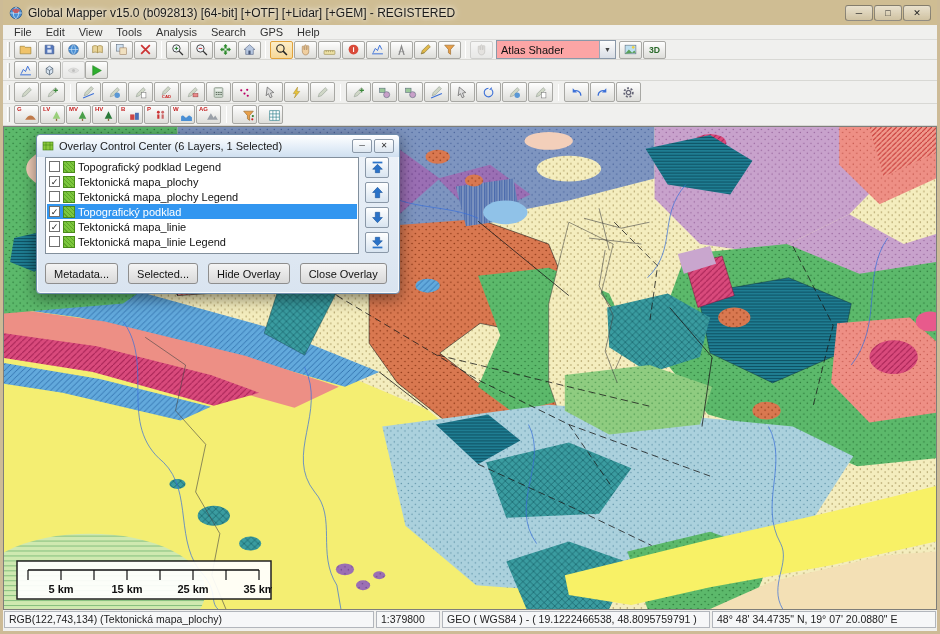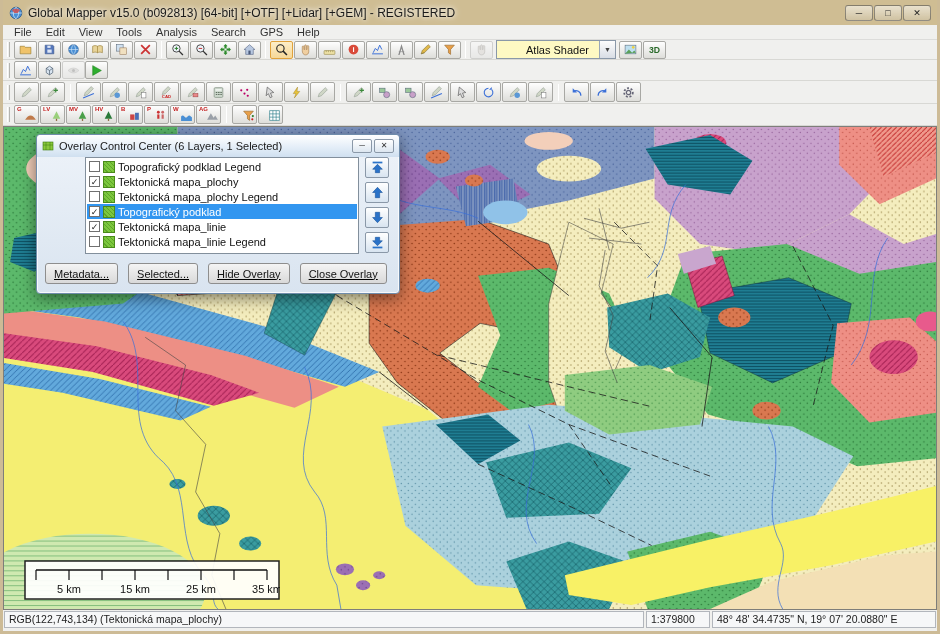--- a/index.html
+++ b/index.html
@@ -27,44 +27,44 @@
   .tgroup{display:flex;align-items:center;gap:1px;}
   .sep{width:1px;height:17px;background:#bdbdb9;margin:0 4px;border-right:1px solid #fff;}
   .tbtn{width:23px;height:18px;padding:0;border:1px solid #a8a8a4;border-radius:2px;background:linear-gradient(#fefefe,#dededa);display:flex;align-items:center;justify-content:center;}
   .row3 .tbtn{width:25px;height:20px;}
   .row4 .tbtn{height:19px;}
   .tbtn.gray{opacity:.45;filter:grayscale(.9);}
   .tbtn.active{border-color:#e0a23c;background:linear-gradient(#fdeec8,#f6d898);}
   .tbtn.lidar{position:relative;width:25px;height:19px;}
   .tbtn.lidar .lbl{position:absolute;top:0;left:2px;font-size:6px;font-weight:bold;color:#c42222;line-height:7px;}
   .tbtn.lidar svg{position:absolute;right:1px;bottom:1px;}
-  .combo{height:19px;background:#fef9c3;border:1px solid #8a98a8;display:flex;align-items:center;margin:0 3px;padding-left:25px;}
+  .combo{height:19px;background:#fca5a5;border:1px solid #8a98a8;display:flex;align-items:center;margin:0 3px;}
   .combo .val{flex:1;font-size:11px;color:#111;padding:0 4px;white-space:nowrap;overflow:hidden;}
   .combo .drop{width:16px;height:100%;border-left:1px solid #9aa8b8;background:linear-gradient(#fdfdfd,#d8dde4);font-size:7px;color:#444;display:flex;align-items:center;justify-content:center;}
   
   .maparea{position:relative;margin:0;height:484px;border:1px solid #7e7e7a;background:#F4EDBE;overflow:hidden;}
   .mapsvg{position:absolute;inset:0;width:100%;height:100%;}
-  .scalebar{position:absolute;left:20px;bottom:5px;z-index:4;}
+  .scalebar{position:absolute;left:12px;bottom:5px;z-index:4;font-weight:bold;}
   .watermark{position:absolute;left:18px;bottom:12px;z-index:5;display:flex;align-items:center;gap:8px;color:rgba(95,95,95,.48);font-weight:bold;font-size:42px;letter-spacing:4px;}
   
   .dlg{position:absolute;left:32px;top:7px;width:364px;z-index:20;border:1px solid #6f8cab;border-radius:4px;background:linear-gradient(#eef3f9,#d9e4f0);box-shadow:0 4px 16px rgba(0,0,0,.5),inset 0 0 0 1px rgba(255,255,255,.75);}
   .dlg-title{height:22px;display:flex;align-items:center;gap:5px;padding:0 5px;border-radius:4px 4px 0 0;background:linear-gradient(#ffffff,#e4eef8 55%,#d0e0f0);}
   .dlg-title .dtext{font-size:11px;color:#1a1a1a;white-space:nowrap;}
   .dbtns{margin-left:auto;display:flex;gap:2px;}
   .dbtn{width:20px;height:14px;border:1px solid #8a98a8;border-radius:2px;background:linear-gradient(#fff,#dce6f0);font-size:8px;line-height:12px;text-align:center;color:#333;}
   .dlg-label{font-size:10.5px;letter-spacing:-0.2px;color:#111;margin:5px 8px 4px;white-space:nowrap;}
   .listwrap{display:flex;gap:6px;margin:0 8px;}
-  .listbox{flex:1;height:97px;background:#fff;border:1px solid #828f9c;padding:1px;overflow:hidden;margin-left:40px;}
+  .listbox{flex:1;height:97px;background:#fff;border:1px solid #828f9c;padding:1px;overflow:hidden;}
   .lrow{display:flex;align-items:center;height:15px;gap:3px;padding-left:2px;font-size:11px;color:#111;white-space:nowrap;}
   .lrow.sel{background:#3296f0;color:#fff;}
   .cb{width:11px;height:11px;border:1px solid #707070;background:#fff;font-size:9px;line-height:10px;text-align:center;color:#222;flex:none;}
   .licon{width:12px;height:12px;flex:none;border:1px solid #4a8a1a;background:repeating-linear-gradient(45deg,#7cc83c 0 2px,#5ea32a 2px 3px);}
   .arrcol{display:flex;flex-direction:column;gap:4px;width:26px;}
   .abtn{width:24px;height:21px;border:1px solid #8a98a8;border-radius:2px;background:linear-gradient(#ffffff,#d8e4f0);display:flex;align-items:center;justify-content:center;padding:0;}
-  .dlg-buttons{display:flex;gap:10px;margin:9px 8px 9px;text-decoration:underline;}
+  .dlg-buttons{display:flex;gap:10px;margin:9px 8px 9px;}
   .btn{height:21px;min-width:70px;padding:0 8px;font-size:11px;color:#111;border:1px solid #8e8e8e;border-radius:3px;background:linear-gradient(#f4f4f4,#d9d9d9);}
   
   .statusbar{height:19px;display:flex;gap:2px;padding:1px 1px;background:#f0f0ee;}
   .seg{border:1px solid #b2b6bc;background:#f6f7f8;font-size:10.5px;color:#222;line-height:15px;padding:0 4px;white-space:nowrap;overflow:hidden;}
   .seg.left{flex:1;}
 </style>
 </head>
 <body>
 
 <div class="window">
@@ -882,15 +882,16 @@
         <button class="btn">Selected...</button>
         <button class="btn">Hide Overlay</button>
         <button class="btn">Close Overlay</button>
       </div>
     </div>
   </div>
 
   <div class="statusbar">
     <span class="seg left">RGB(122,743,134) (Tektonická mapa_plochy)</span>
     <span class="seg" style="width:64px">1:379800</span>
+    <span class="seg" style="width:268px">GEO ( WGS84 ) - ( 19.1222466538, 48.8095759791 )</span>
     <span class="seg" style="width:224px">48° 48' 34.4735" N, 19° 07' 20.0880" E</span>
   </div>
 </div>
 
 </body></html>

